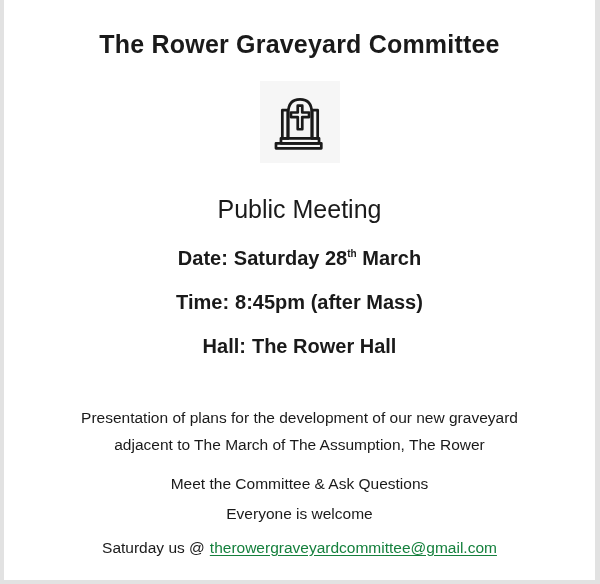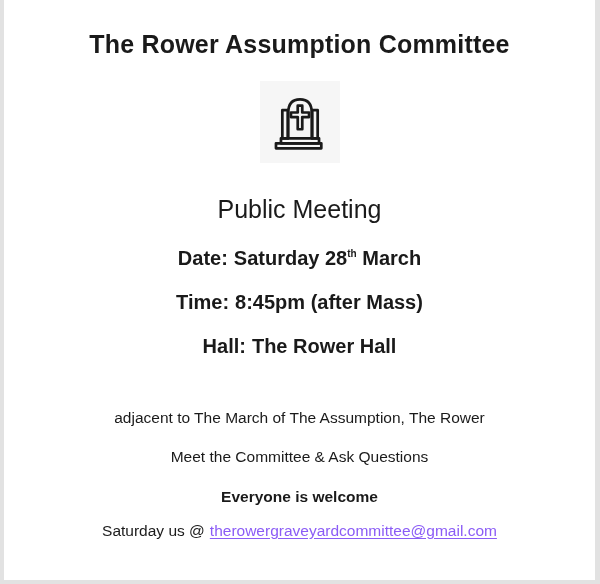--- a/index.html
+++ b/index.html
@@ -59,35 +59,35 @@
   .description {
     margin-top: 46px;
     font-size: 15.5px;
     line-height: 27px;
   }
   .small-line {
     font-size: 15.5px;
     line-height: 27px;
   }
   .meet    { margin-top: 12px; }
-  .welcome { margin-top: 13px; font-weight: bold; }
+  .welcome { margin-top: 3px; }
   .contact { margin-top: 7px; }
   .contact-prefix { margin-right: 5px; }
   a.email-link {
-    color: #8b5cf6;
+    color: #15803d;
     text-decoration: underline;
     text-underline-offset: 2px;
   }
 </style>
 </head>
 <body>
 
 <div class="page">
 
-  <h1 class="title">The Rower Assumption Committee</h1>
+  <h1 class="title">The Rower Graveyard Committee</h1>
 
   <div class="icon-box">
     <svg width="58" height="58" viewBox="0 0 64 64" fill="none" stroke="#1a1a1a" stroke-width="3" stroke-linejoin="round" stroke-linecap="round">
 
       <path d="M19 50 V22 Q19 7 32 7 Q45 7 45 22 V50"></path>
 
       <rect x="12.5" y="19" width="6" height="31"></rect>
 
       <rect x="45.5" y="19" width="6" height="31"></rect>
 
@@ -107,20 +107,21 @@
 
   <div class="detail-line time">
     <span class="detail-label">Time:</span><span class="detail-value">8:45pm (after Mass)</span>
   </div>
 
   <div class="detail-line venue">
     <span class="detail-label">Hall:</span><span class="detail-value">The Rower Hall</span>
   </div>
 
   <div class="description">
+    <div>Presentation of plans for the development of our new graveyard</div>
     <div>adjacent to The March of The Assumption, The Rower</div>
   </div>
 
   <div class="small-line meet">Meet the Committee &amp; Ask Questions</div>
 
   <div class="small-line welcome">Everyone is welcome</div>
 
   <div class="small-line contact">
     <span class="contact-prefix">Saturday us @</span><a href="#" class="email-link">therowergraveyardcommittee@gmail.com</a>
   </div>

